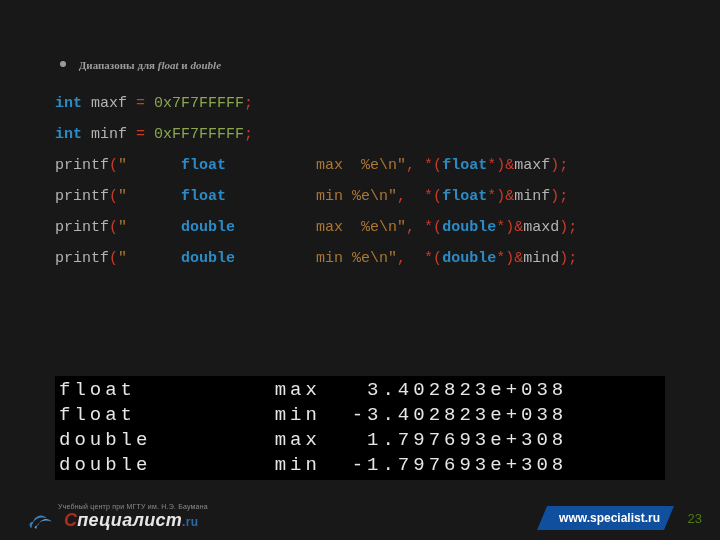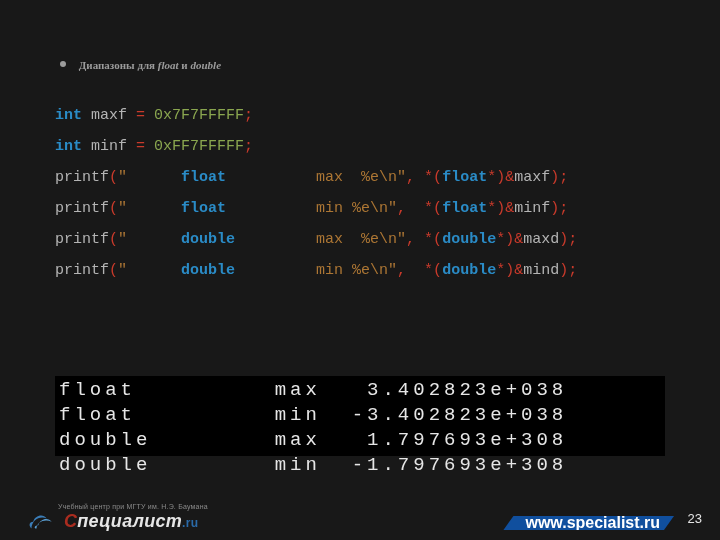--- a/index.html
+++ b/index.html
@@ -42,37 +42,36 @@
   .title-text .it { font-style: italic; }
   .code-block {
     position: absolute;
     top: 96px;
     left: 55px;
     right: 40px;
     font-family: Consolas, 'Courier New', monospace;
     font-size: 15px;
     line-height: 1.0;
     color: #b4b4b4;
-    margin-top: 12px;
   }
   .code-line {
     margin-bottom: 16px;
     white-space: pre;
   }
   .kw  { color: #2a8bc6; font-weight: 700; }   
   .id  { color: #b4b4b4; }                      
   .op  { color: #c93a2b; }                      
   .num { color: #8aa64f; }                      
   .str { color: #ac7634; }                      
   .output {
     position: absolute;
     top: 376px;
     left: 55px;
     width: 610px;
-    height: 80px;
+    height: 104px;
     background: #000000;
     color: #e6e6e6;
     font-family: Consolas, 'Courier New', monospace;
     font-size: 19px;
     line-height: 25px;
     padding: 2px 4px 2px 4px;
     letter-spacing: 4px;
     box-sizing: border-box;
     white-space: pre;
   }
@@ -81,21 +80,21 @@
     left: 0;
     right: 0;
     bottom: 0;
     height: 44px;
   }
   .logo {
     position: absolute;
     left: 28px;
     bottom: 8px;
     display: flex;
-    align-items: center;
+    align-items: flex-start;
   }
   .logo-mark {
     width: 34px;
     height: 22px;
     position: relative;
     margin-right: 2px;
   }
   .logo-mark svg { width: 100%; height: 100%; display:block; }
   .logo-text {
     font-family: Arial, sans-serif;
@@ -112,24 +111,24 @@
     left: 58px;
     bottom: 30px;
     font-size: 7px;
     color: #8b8b8b;
     letter-spacing: 0.2px;
   }
   .url-badge {
     position: absolute;
     right: 46px;
     bottom: 10px;
-    height: 14px;
+    height: 24px;
     background: #104f9e;
     color: #ffffff;
-    font-size: 16px;
+    font-size: 12px;
     font-weight: 700;
     display: flex;
     align-items: center;
     padding: 0 14px 0 22px;
     clip-path: polygon(10px 0, 100% 0, calc(100% - 10px) 100%, 0 100%);
   }
   .url-badge::before {
     content: "";
     position: absolute;
     left: -22px;
@@ -137,21 +136,21 @@
     width: 22px;
     height: 24px;
     background: #4aa2db;
     clip-path: polygon(10px 0, 100% 0, calc(100% - 10px) 100%, 0 100%);
   }
   .pagenum {
     position: absolute;
     right: 18px;
     bottom: 14px;
     font-size: 13px;
-    color: #e5e5e5;
+    color: #4d7c0f;
   }
 </style>
 </head>
 <body>
 
 <div class="slide">
 
   <div class="title-row">
     <span class="bullet"></span>
     <span class="title-text">Диапазоны для <span class="it">float</span> и <span class="it">double</span></span>

